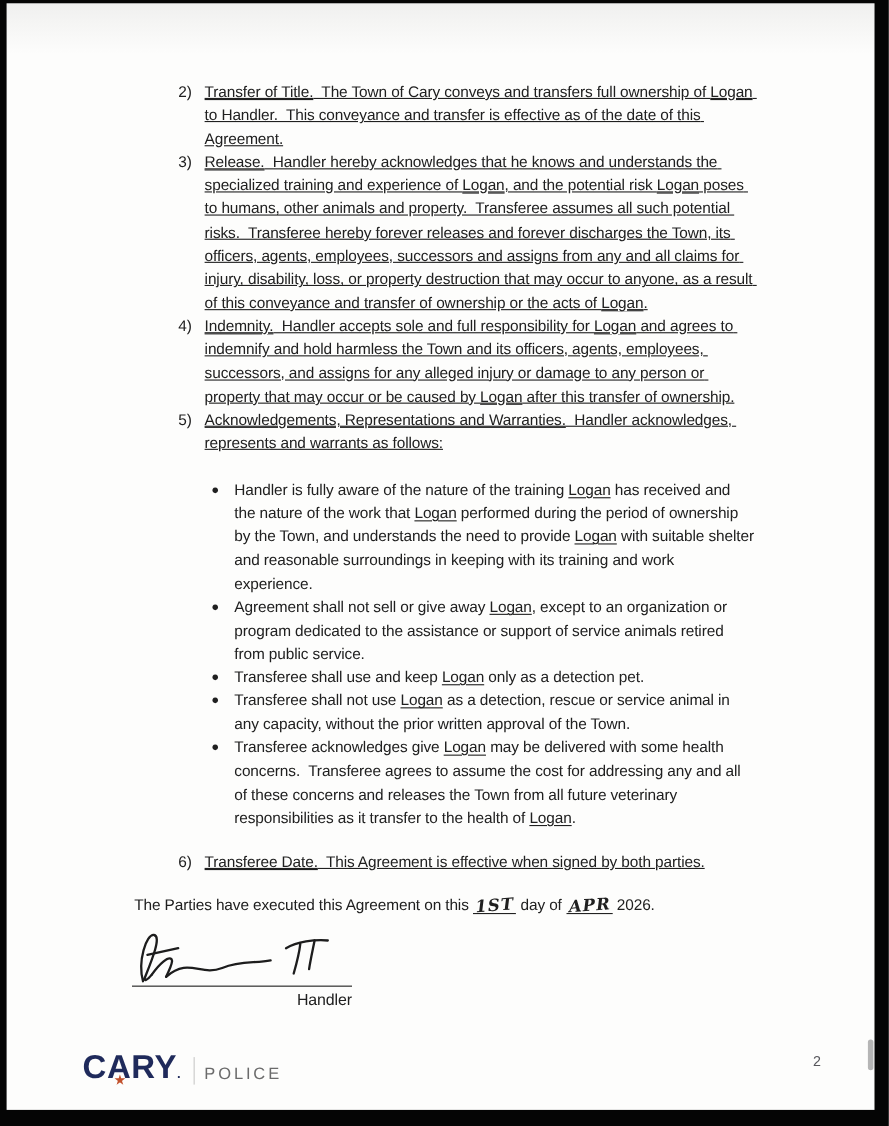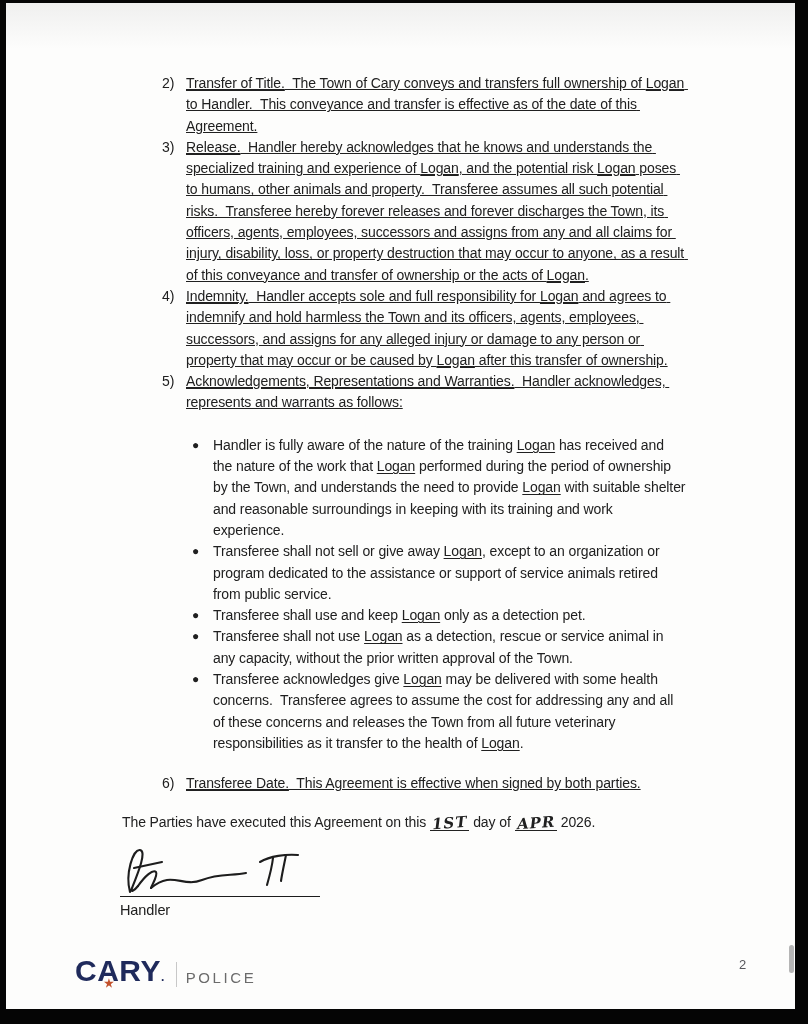--- a/index.html
+++ b/index.html
@@ -44,21 +44,21 @@
   .blank {
     display: inline-block; border-bottom: 1.4px solid #222; min-width: 34px;
     text-align: center; padding: 0 2px; line-height: 15px;
   }
   .hand {
     display: inline-block; font-family: "DejaVu Serif", serif; font-style: italic;
     font-weight: 600; font-size: 15px; transform: rotate(-4deg) translateY(1px);
     letter-spacing: 1px;
   }
 
-  .sig-row { display: flex; margin: 8px 0 2px -42px; }
+  .sig-row { display: flex; margin: 8px 0 2px -42px; text-align: right; }
   .sig-block { position: relative; }
   .sig-block.left { width: 200px; margin-right: 78px; }
   .sig-block.right { width: 212px; }
   .sig-line { border-bottom: 1.4px solid #1c1c1c; height: 56px; position: relative; }
   .sig-svg { position: absolute; left: 0; bottom: -14px; overflow: visible; }
   .sig-label { margin-top: 3px; font-size: 14.5px; }
 
   
   .footer-logo { position: absolute; left: 69px; top: 953px; display: flex; align-items: center; }
   .logo-cary {
@@ -102,21 +102,21 @@
       <p class="body"><span class="u">Acknowledgements, Representations and Warranties.</span><span>  Handler acknowledges, represents and warrants as follows:</span></p>
     </div>
 
     <div class="bullets">
       <div class="bullet-row">
         <span class="glyph">●</span>
         <p class="body"><span>Handler is fully aware of the nature of the training </span><span class="u">Logan</span><span> has received and the nature of the work that </span><span class="u">Logan</span><span> performed during the period of ownership by the Town, and understands the need to provide </span><span class="u">Logan</span><span> with suitable shelter and reasonable surroundings in keeping with its training and work experience.</span></p>
       </div>
       <div class="bullet-row">
         <span class="glyph">●</span>
-        <p class="body"><span>Transferee shall not sell or give away </span><span class="u">Logan</span><span>, except to an organization or program dedicated to the assistance or support of service animals retired from public service.</span></p>
+        <p class="body"><span>Agreement shall not sell or give away </span><span class="u">Logan</span><span>, except to an organization or program dedicated to the assistance or support of service animals retired from public service.</span></p>
       </div>
       <div class="bullet-row">
         <span class="glyph">●</span>
         <p class="body"><span>Transferee shall use and keep </span><span class="u">Logan</span><span> only as a detection pet.</span></p>
       </div>
       <div class="bullet-row">
         <span class="glyph">●</span>
         <p class="body"><span>Transferee shall not use </span><span class="u">Logan</span><span> as a detection, rescue or service animal in any capacity, without the prior written approval of the Town.</span></p>
       </div>
       <div class="bullet-row">

